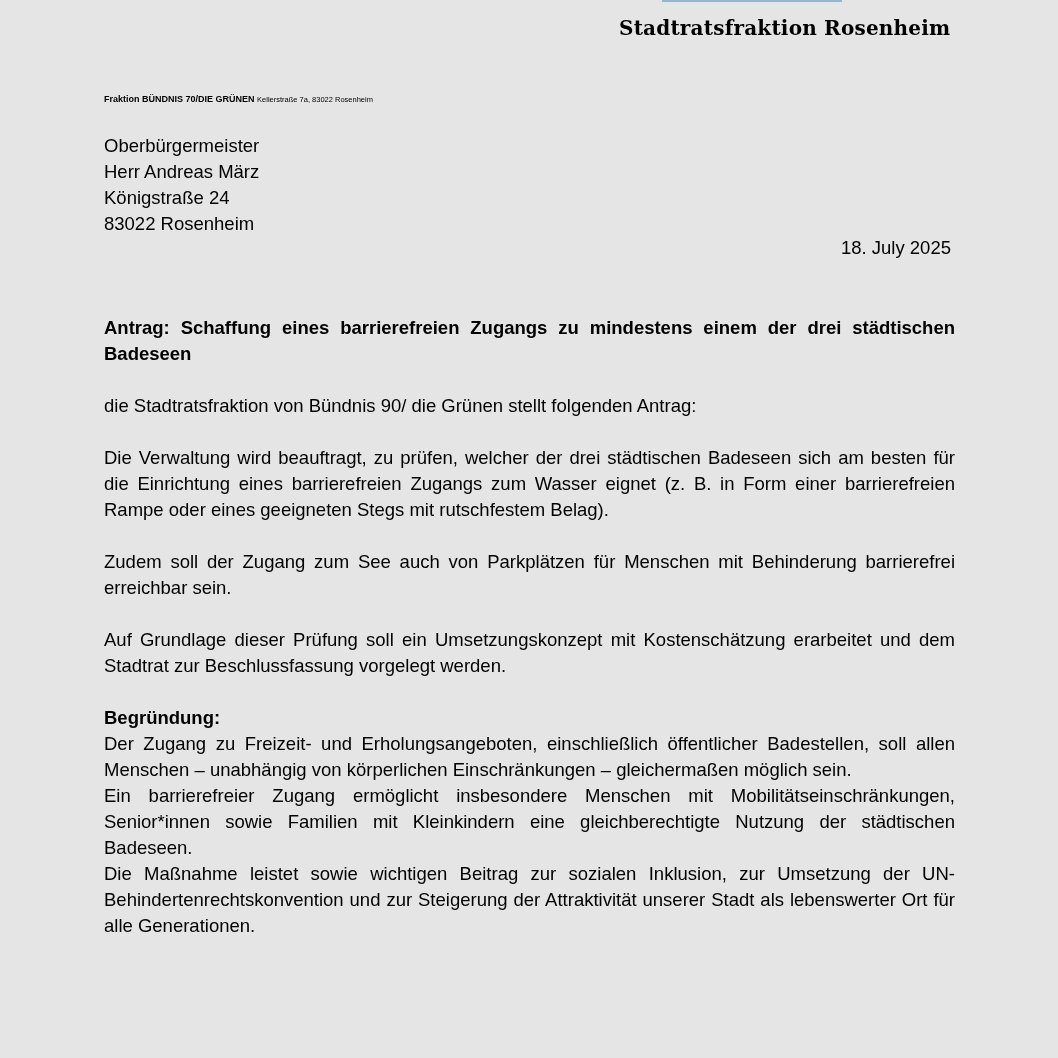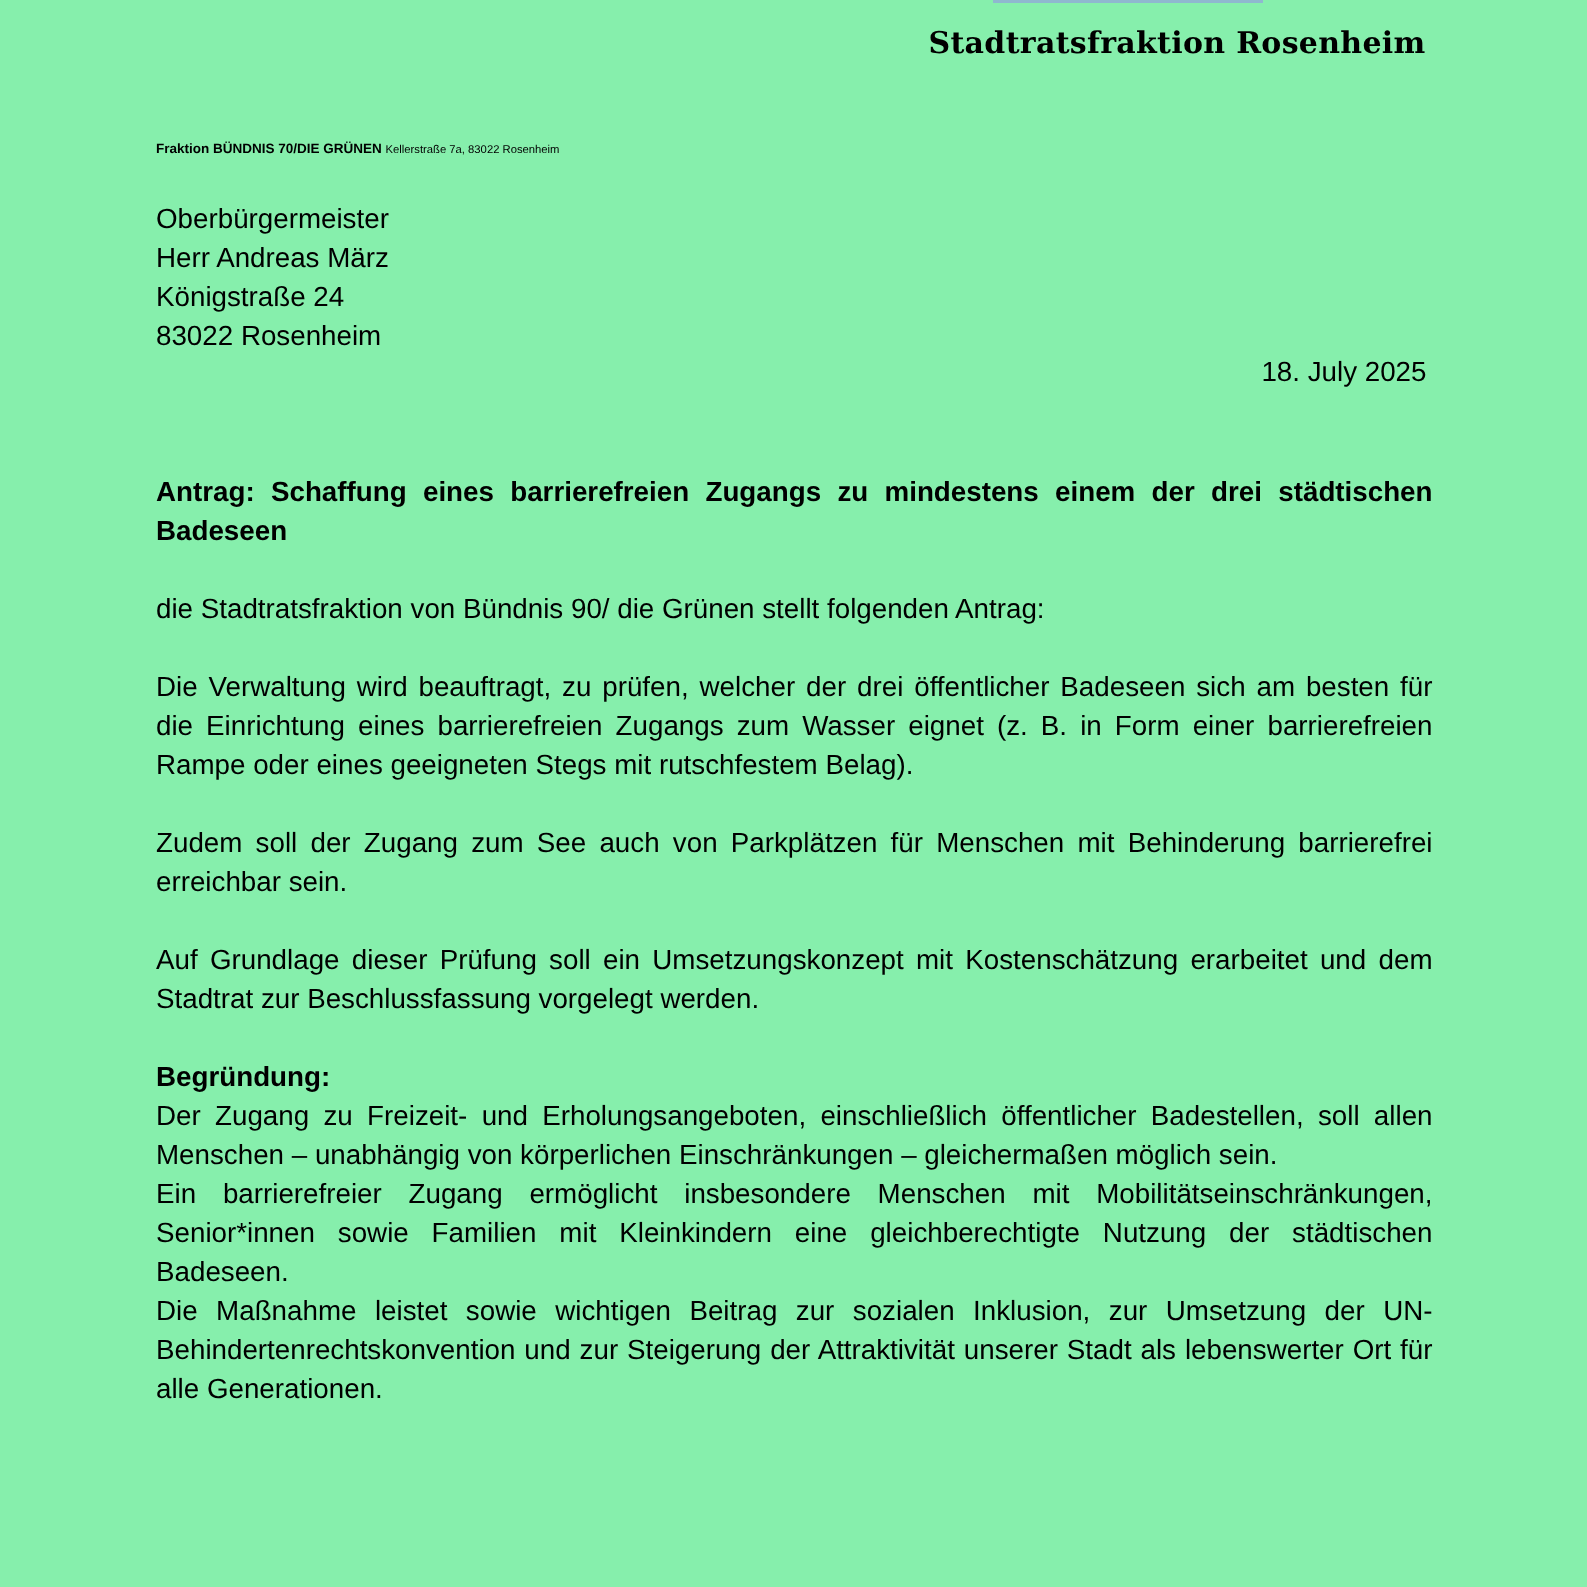--- a/index.html
+++ b/index.html
@@ -14,21 +14,21 @@
       position: relative;
       color: #000000;
       font-family: "Liberation Sans", "DejaVu Sans", sans-serif;
     }
     .page {
       position: absolute;
       left: 0;
       top: 0;
       width: 1058px;
       height: 1058px;
-      background: #86efac;
+      background: #e5e5e5;
     }
     .top-rule {
       position: absolute;
       left: 662px;
       top: 0;
       width: 180px;
       height: 2px;
       background: #8fb8cf;
     }
     .org-title {
@@ -119,21 +119,21 @@
     <div>Herr Andreas März</div>
     <div>Königstraße 24</div>
     <div>83022 Rosenheim</div>
   </div>
 
   <div class="date">18. July 2025</div>
 
   <div class="body-text">
     <p class="subject">Antrag: Schaffung eines barrierefreien Zugangs zu mindestens einem der drei städtischen Badeseen</p>
     <p>die Stadtratsfraktion von Bündnis 90/ die Grünen stellt folgenden Antrag:</p>
-    <p>Die Verwaltung wird beauftragt, zu prüfen, welcher der drei öffentlicher Badeseen sich am besten für die Einrichtung eines barrierefreien Zugangs zum Wasser eignet (z. B. in Form einer barrierefreien Rampe oder eines geeigneten Stegs mit rutschfestem Belag).</p>
+    <p>Die Verwaltung wird beauftragt, zu prüfen, welcher der drei städtischen Badeseen sich am besten für die Einrichtung eines barrierefreien Zugangs zum Wasser eignet (z. B. in Form einer barrierefreien Rampe oder eines geeigneten Stegs mit rutschfestem Belag).</p>
     <p>Zudem soll der Zugang zum See auch von Parkplätzen für Menschen mit Behinderung barrierefrei erreichbar sein.</p>
     <p>Auf Grundlage dieser Prüfung soll ein Umsetzungskonzept mit Kostenschätzung erarbeitet und dem Stadtrat zur Beschlussfassung vorgelegt werden.</p>
 
     <div class="reason-block">
       <p class="section-heading">Begründung:</p>
       <p>Der Zugang zu Freizeit- und Erholungsangeboten, einschließlich öffentlicher Badestellen, soll allen Menschen – unabhängig von körperlichen Einschränkungen – gleichermaßen möglich sein.</p>
       <p>Ein barrierefreier Zugang ermöglicht insbesondere Menschen mit Mobilitätseinschränkungen, Senior*innen sowie Familien mit Kleinkindern eine gleichberechtigte Nutzung der städtischen Badeseen.</p>
       <p>Die Maßnahme leistet sowie wichtigen Beitrag zur sozialen Inklusion, zur Umsetzung der UN-Behindertenrechtskonvention und zur Steigerung der Attraktivität unserer Stadt als lebenswerter Ort für alle Generationen.</p>
     </div>
 

